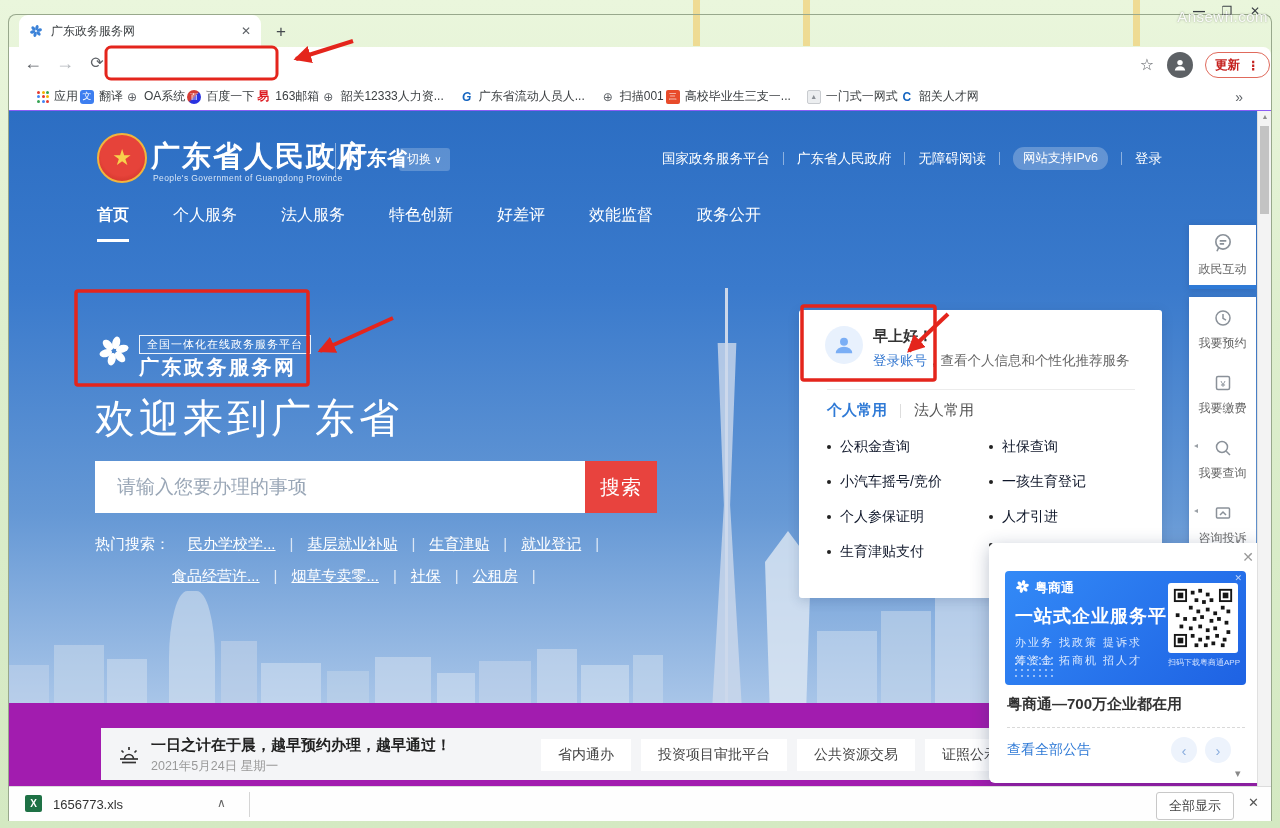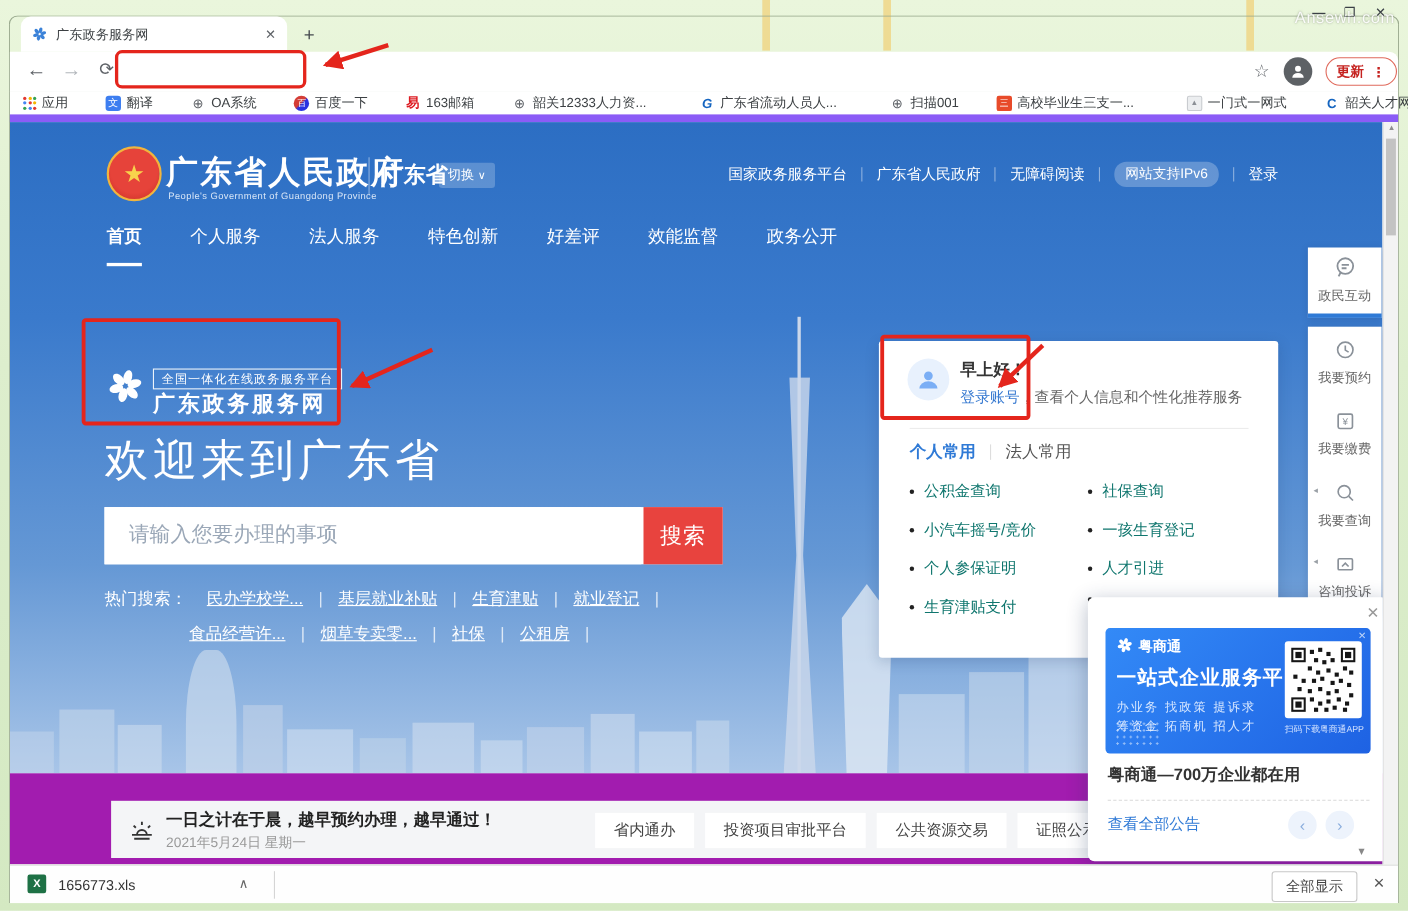--- a/index.html
+++ b/index.html
@@ -23,22 +23,22 @@
     align-items:center;justify-content:center;color:#454a4f;font-size:17px;}
   .toolbar{left:0;top:32px;width:1262px;height:36px;background:#fff;border-bottom:1px solid #e8eaed;border-radius:0 8px 0 0;}
   .tbi{top:38px;font-size:18px;color:#5f6368;width:24px;text-align:center;}
   .omnibox{left:104px;top:36px;width:1020px;height:28px;background:#f0f2f4;border-radius:14px;
     display:flex;align-items:center;padding:0 12px;box-sizing:border-box;gap:8px;}
   .url{font-size:13.5px;color:#202124;}
   .avatar-btn{left:1158px;top:37px;width:26px;height:26px;border-radius:50%;background:#5d6165;
     display:flex;align-items:center;justify-content:center;}
   .update-pill{left:1196px;top:37px;height:26px;padding:0 9px;border:1.5px solid #e06a5c;border-radius:14px;
     background:#fff;display:flex;align-items:center;gap:7px;color:#c5221f;font-size:12.5px;font-weight:bold;box-sizing:border-box;}
-  .bookmarks{left:0;top:68px;width:1262px;height:28px;background:#fff;border-bottom:7px solid #8b5cf6;
-    display:flex;align-items:center;padding:0 12px;box-sizing:border-box;gap:34px;font-size:12px;color:#3c4043;}
+  .bookmarks{left:0;top:68px;width:1262px;height:28px;background:#fff;border-bottom:1px solid #8b5cf6;
+    display:flex;align-items:center;padding:0 28px;box-sizing:border-box;gap:2px;font-size:12px;color:#3c4043;}
   .bm{display:flex;align-items:center;gap:5px;white-space:nowrap;}
   .fav{width:14px;height:14px;display:flex;align-items:center;justify-content:center;font-size:12px;flex:0 0 auto;}
   .appsgrid{width:12px;height:12px;display:grid;grid-template-columns:repeat(3,1fr);gap:1.5px;}
   .appsgrid i{border-radius:50%;}
   
   .viewport{left:0;top:96px;width:1262px;height:675px;background:#fff;overflow:hidden;}
   .page{left:0;top:0;width:1248px;height:675px;overflow:hidden;}
   .scrollbar{right:0;top:0;width:14px;height:675px;background:#f3f3f3;border-left:1px solid #e0e0e0;box-sizing:border-box;}
   .sb-up{top:2px;left:0;width:14px;text-align:center;font-size:7px;color:#8d8d8d;}
   .sb-thumb{top:15px;left:2px;width:9px;height:88px;background:#c3c3c3;}
@@ -74,21 +74,21 @@
   .card{left:790px;top:199px;width:363px;height:288px;background:#fff;border-radius:3px;
     box-shadow:0 3px 12px rgba(20,50,100,.18);z-index:10;}
   .uc-avatar{left:26px;top:16px;width:38px;height:38px;border-radius:50%;background:#e8f1fd;
     display:flex;align-items:center;justify-content:center;}
   .greet{left:74px;top:17px;font-size:15px;font-weight:bold;color:#333;}
   .loginrow{left:74px;top:42px;font-size:13.5px;color:#666;}
   .loginlink{color:#3377d0;}
   .uc-div{left:28px;top:79px;width:308px;height:1px;background:#ececec;}
   .uc-tabs{left:28px;top:91px;font-size:15px;color:#555;display:flex;align-items:center;gap:13px;}
   .uc-tab-act{color:#2f7ad6;font-weight:bold;}
-  .svc{font-size:14px;color:#0f766e;display:flex;align-items:center;gap:9px;}
+  .svc{font-size:14px;color:#0f172a;display:flex;align-items:center;gap:9px;}
   .svc i{width:4px;height:4px;border-radius:50%;background:#222;flex:0 0 auto;}
   
   .sidebox{left:1180px;width:67px;background:#fff;box-shadow:0 1px 6px rgba(30,60,110,.25);z-index:15;}
   .sideitem{position:relative;display:flex;flex-direction:column;align-items:center;justify-content:center;gap:4px;
     color:#666;font-size:12px;}
   .expandL{position:absolute;left:5px;top:14px;font-size:8px;color:#9aa0a6;}
   
   .announce{left:0;top:592px;width:1248px;height:83px;background:#a21caf;}
   .strip{left:92px;top:25px;width:1061px;height:52px;background:#f4f5f7;}
   .amsg{left:50px;top:8px;font-size:15px;font-weight:bold;color:#222;}

